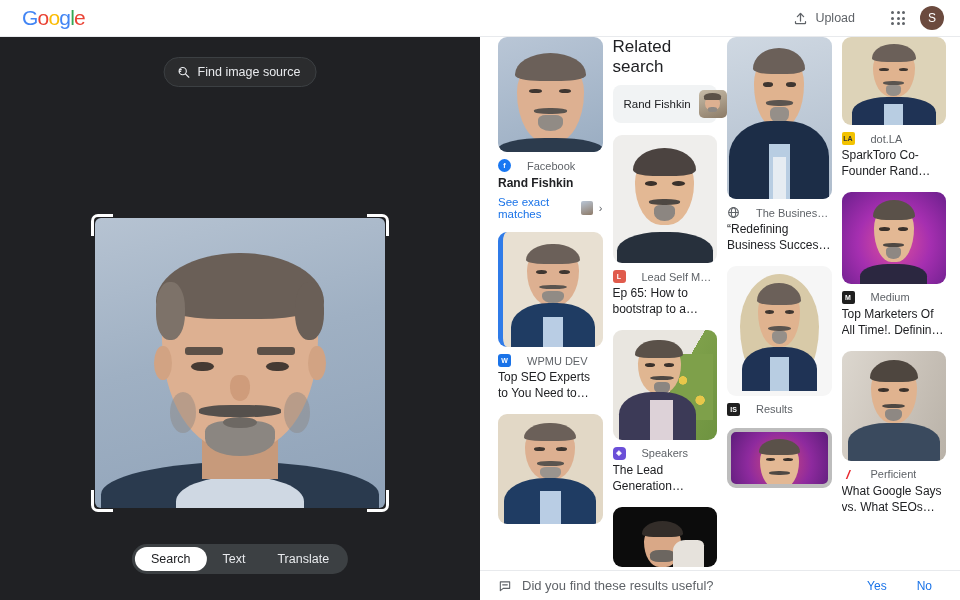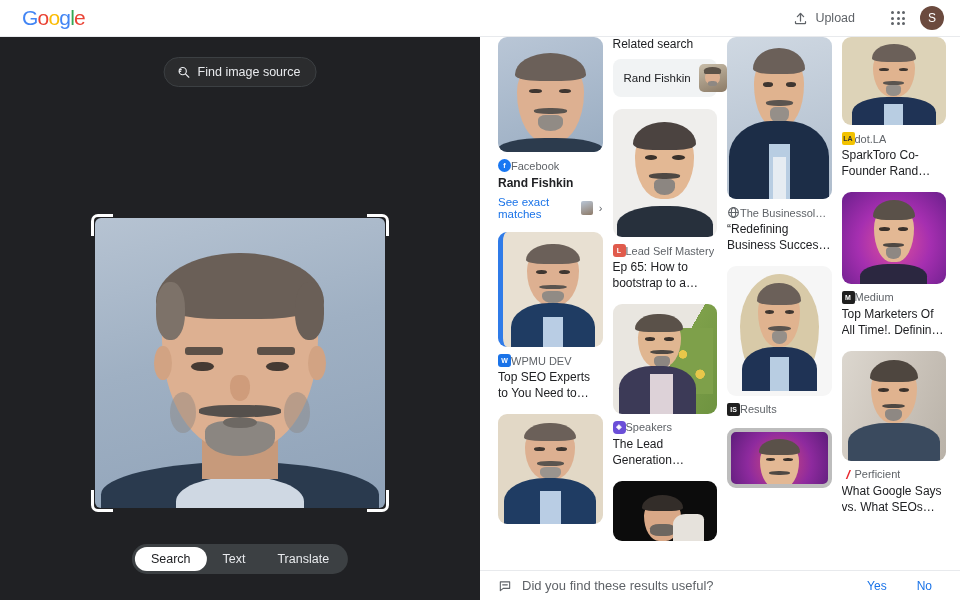--- a/index.html
+++ b/index.html
@@ -95,39 +95,39 @@
   }
   .res-scroll {
     flex: 1; overflow: hidden; position: relative;
     padding: 0 14px 0 18px;
   }
   .masonry { display: flex; gap: 10px; align-items: flex-start; }
   .col { flex: 1 1 0; min-width: 0; display: flex; flex-direction: column; gap: 12px; }
 
   .card { display: block; cursor: pointer; }
   .thumb { width: 100%; border-radius: 9px; overflow: hidden; position: relative; display: block; }
-  .card-meta { display: flex; align-items: center; gap: 0; margin-top: 7px; }
+  .card-meta { display: flex; align-items: center; gap: 16px; margin-top: 7px; }
   .fav { width: 13px; height: 13px; flex: 0 0 13px; border-radius: 3px; display:flex; align-items:center; justify-content:center; font-size:7px; color:#fff; font-weight:700; overflow:hidden; }
   .src { font-size: 11px; color: #5f6368; white-space: nowrap; overflow: hidden; text-overflow: ellipsis; }
   .title {
     font-size: 12px; color: #202124; line-height: 1.33;
     margin-top: 3px;
     display: -webkit-box; -webkit-line-clamp: 2; -webkit-box-orient: vertical; overflow: hidden;
   }
   .title.bold { font-weight: 500; }
   .person-name { font-size: 12px; font-weight: 700; color: #202124; margin-top: 4px; }
   .exact {
     display: flex; align-items: center; gap: 6px;
     margin-top: 6px; font-size: 11.5px; color: #1a73e8; cursor: pointer;
   }
   .exact .mini { width: 15px; height: 14px; border-radius: 2px; overflow: hidden; background:#cbd5e1; }
   .exact .chev { color: #5f6368; font-size: 11px; }
 
   
-  .rel-title { font-size: 12px; color: #202124; font-weight: 500; margin-bottom: 8px; }
+  .rel-title { font-size: 17px; color: #202124; font-weight: 500; margin-bottom: 8px; }
   .rel-chip {
     display: flex; align-items: center; justify-content: space-between;
     background: #f1f3f4; border-radius: 8px; padding: 5px 6px 5px 11px;
     cursor: pointer; gap: 8px;
   }
   .rel-label { font-size: 11.5px; color: #202124; font-weight: 500; white-space: nowrap; }
   .rel-thumb { width: 28px; height: 28px; border-radius: 5px; overflow: hidden; flex: 0 0 28px; }
 
   
   .feedback {

